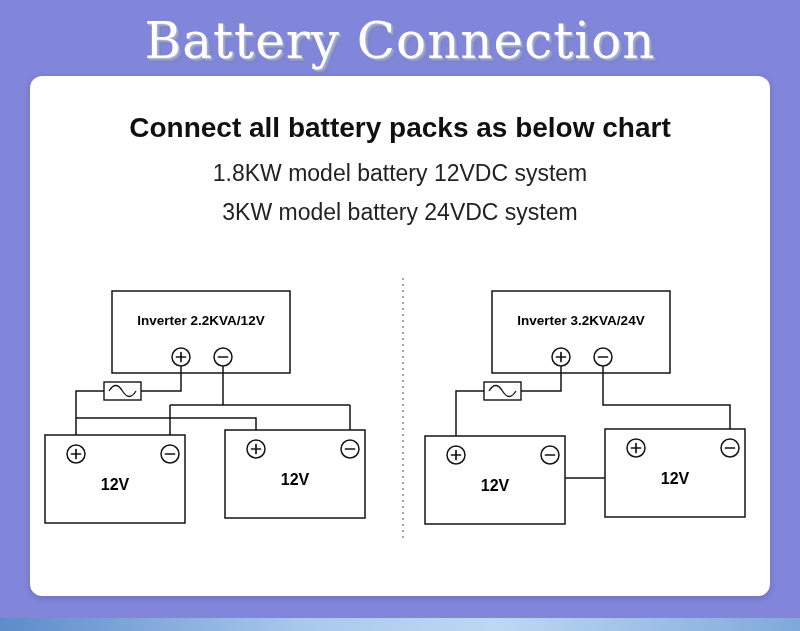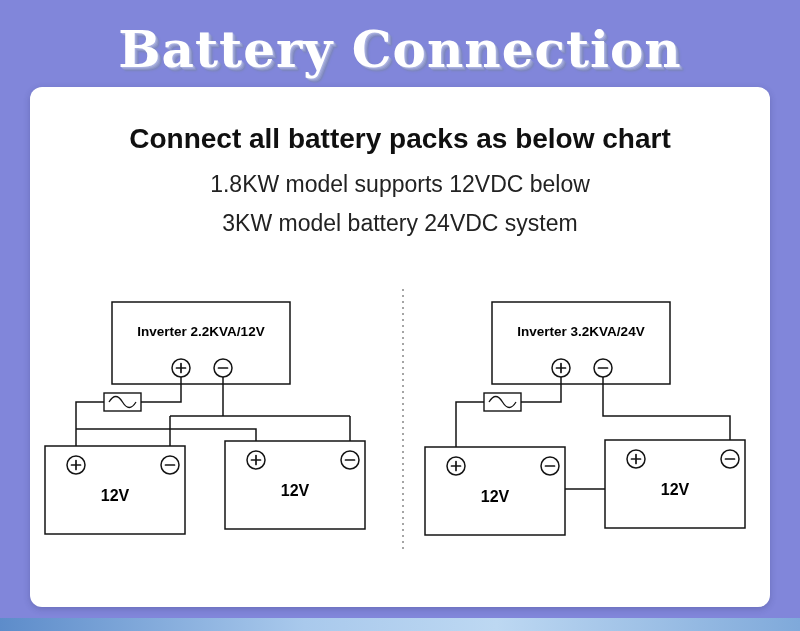--- a/index.html
+++ b/index.html
@@ -3,28 +3,28 @@
 <meta charset="utf-8">
 <style>
   html,body { margin:0; padding:0; }
   body {
     width:800px; height:631px; position:relative; overflow:hidden;
     background:#8186da;
     font-family:"Liberation Sans", sans-serif;
   }
   .banner { position:absolute; top:0; left:0; width:800px; height:88px; text-align:center; }
   .banner h1 {
-    margin:8px; padding-top:12px;
+    margin:0; padding-top:12px;
     font-family:"DejaVu Serif", serif;
-    font-weight:bold; font-size:50px; letter-spacing:1px;
+    font-weight:normal; font-size:50px; letter-spacing:1px;
     color:#ffffff;
     text-shadow: 1px 1px 0 #aab1e0, 2px 2px 0 #99a1d2, 3px 3px 0 #8a93c6, 4px 4px 2px #7b85ba;
   }
   .card {
-    position:absolute; left:30px; top:87px; width:740px; height:520px;
+    position:absolute; left:30px; top:76px; width:740px; height:520px;
     background:#ffffff; border-radius:12px;
     box-shadow:0 2px 6px rgba(40,40,90,0.25);
   }
   .card h2 {
     margin:36px 0 12px; text-align:center;
     font-size:28px; font-weight:bold; color:#101010;
   }
   .card p {
     margin:4px 0; text-align:center;
     font-size:23px; color:#222222; line-height:1.5;
@@ -47,21 +47,21 @@
 </style>
 </head>
 <body>
 
 <div class="banner">
   <h1>Battery Connection</h1>
 </div>
 
 <div class="card">
   <h2>Connect all battery packs as below chart</h2>
-  <p>1.8KW model supports 12VDC below</p>
+  <p>1.8KW model battery 12VDC system</p>
   <p>3KW model battery 24VDC system</p>
 
   <svg class="diagram" viewBox="0 0 740 300">
     <defs>
       <g id="term-plus">
         <circle r="9"></circle>
         <line x1="-4.5" y1="0" x2="4.5" y2="0"></line>
         <line x1="0" y1="-4.5" x2="0" y2="4.5"></line>
       </g>
       <g id="term-minus">

